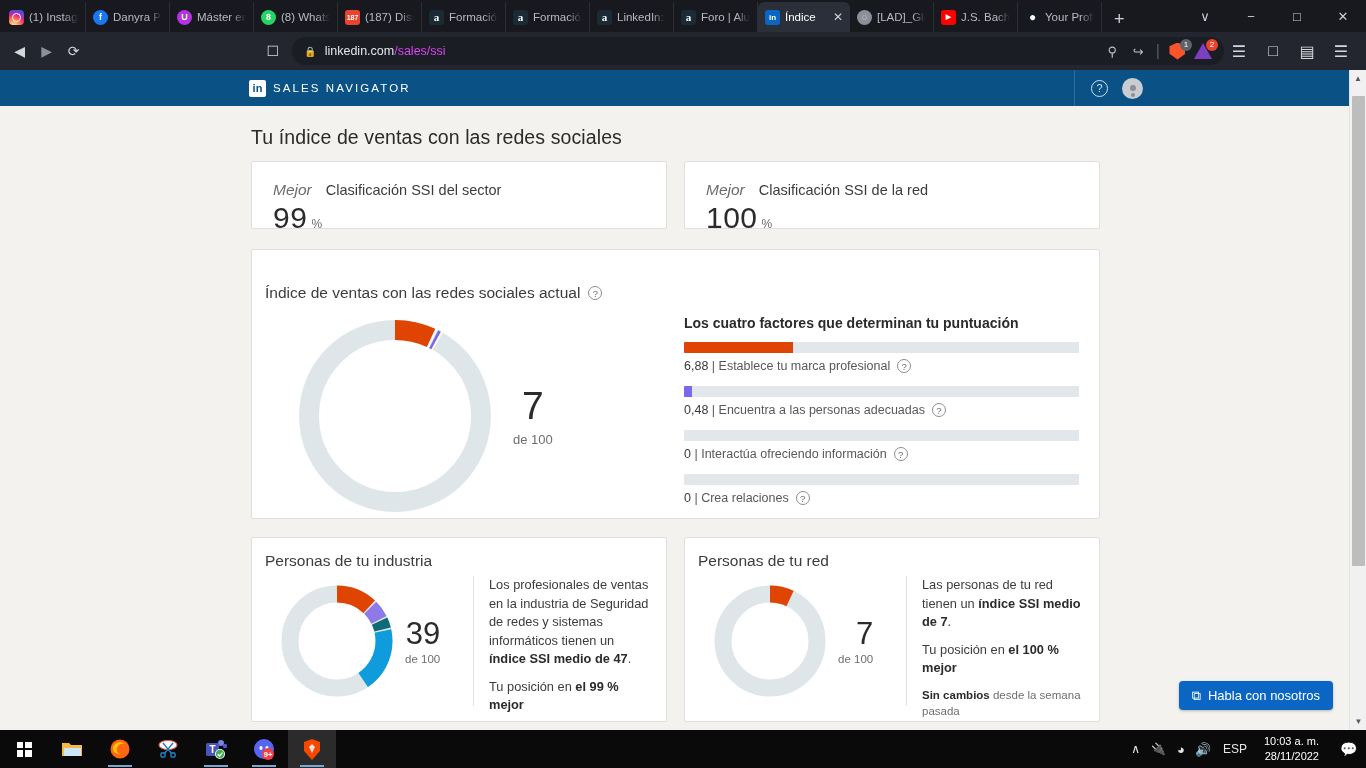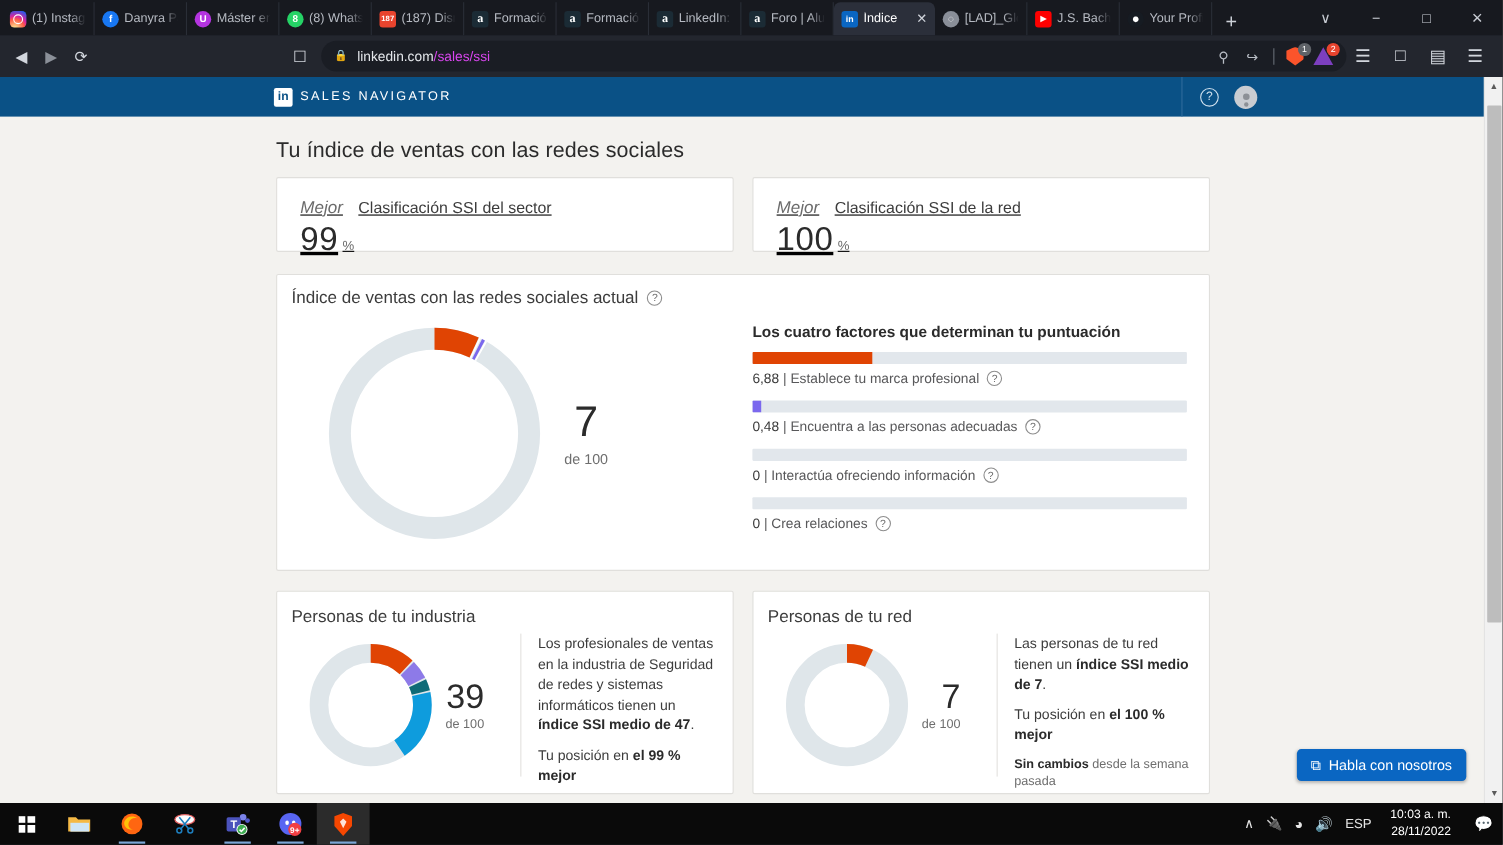--- a/index.html
+++ b/index.html
@@ -95,29 +95,29 @@
     display:flex;align-items:center;justify-content:center; }
   .avatar-circ::before { content:""; width:6px;height:6px;border-radius:50%;background:#8c9096;
     box-shadow: 0 7px 0 -1px #8c9096; }
 
   .page { padding: 0 0 0 251px; width: 1349px; }
   .page-title { font-size: 19.5px; color: #2b2b2b; font-weight: 400; padding-top: 20px;
     margin-bottom: 12px; letter-spacing: .1px; }
 
   .card { background: #fff; border: 1px solid #e0dfdc; border-radius: 2px; }
   .rank-row { display: flex; gap: 17px; width: 849px; }
-  .rank-card { flex: 1 1 0; height: 68px; padding: 19px 21px 15px 21px; text-decoration: underline; }
+  .rank-card { flex: 1 1 0; height: 68px; padding: 19px 21px 15px 21px; }
   .rank-top { display: flex; align-items: baseline; gap: 14px; }
   .rank-mejor { font-size: 15.5px; color: #6b6b6b; font-style: italic; }
   .rank-label { font-size: 14.5px; color: #3c3c3c; }
   .rank-valwrap { display: flex; align-items: baseline; gap: 4px; margin-top: 2px; }
   .rank-val { font-size: 30px; color: #2b2b2b; font-weight: 300; letter-spacing: .5px;}
   .rank-pct { font-size: 12px; color: #6b6b6b; }
 
-  .ssi-card { margin-top: 20px; width: 849px; height: 270px; display: flex; padding: 12px 20px 0 13px; }
+  .ssi-card { margin-top: 20px; width: 849px; height: 270px; display: flex; padding: 34px 20px 0 13px; }
   .ssi-left { width: 410px; position: relative; }
   .ssi-heading { font-size: 15.5px; color: #3c3c3c; display: flex; align-items: center; gap: 8px; }
   .qmark { width: 14px; height: 14px; border: 1.2px solid #8d8d8d; border-radius: 50%; color: #6e6e6e;
     font-size: 9.5px; display:flex;align-items:center;justify-content:center; flex: 0 0 14px;}
   .gauge-wrap { position: relative; margin-top: 6px; display: flex; align-items: center; }
   .score-box { margin-left: 10px; text-align: center; }
   .score-num { font-size: 39px; color: #2b2b2b; font-weight: 300; line-height: 1; }
   .score-of { font-size: 13px; color: #6e6e6e; margin-top: 7px; }
 
   .ssi-right { flex: 1 1 auto; padding-top: 31px; padding-left: 9px; }

